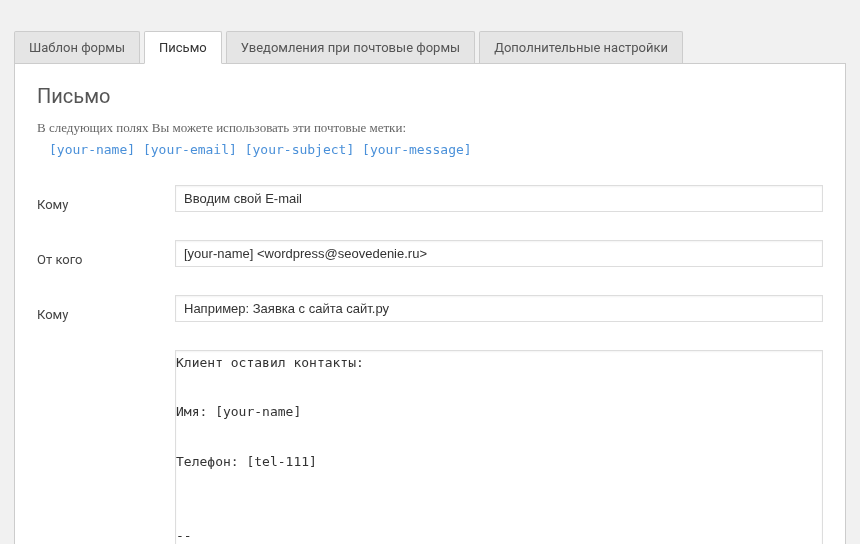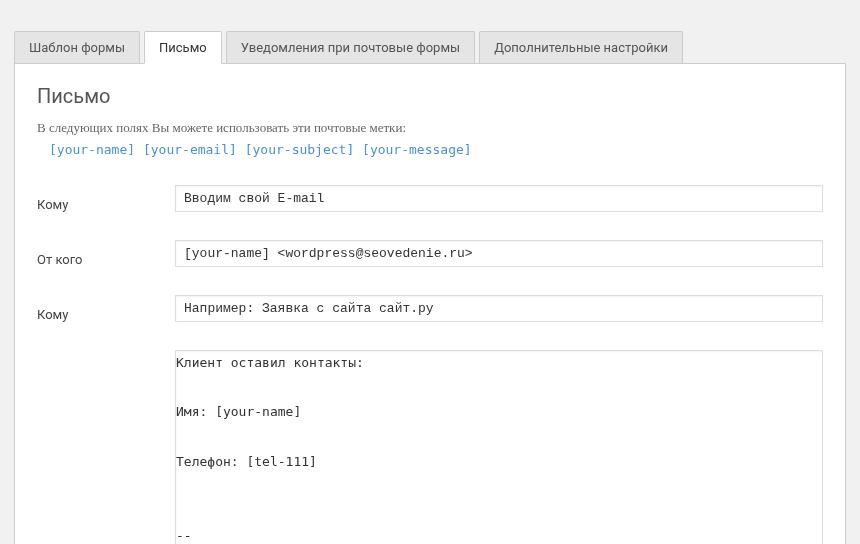--- a/index.html
+++ b/index.html
@@ -77,21 +77,21 @@
       width: 138px;
       flex-shrink: 0;
       color: #444;
       font-size: 13px;
       padding-top: 6px;
     }
     .form-input {
       flex: 1;
       padding: 5px 8px;
       border: 1px solid #ddd;
-      font-family: Liberation Mono, monospace;
+      font-family: Liberation Sans, sans-serif;
       font-size: 13px;
       color: #333;
       background: #fff;
       box-shadow: inset 0 1px 2px rgba(0,0,0,0.05);
     }
     .form-textarea {
       flex: 1;
       padding: 0;
       border: 1px solid #ddd;
       font-family: Consolas, Monaco, monospace;

